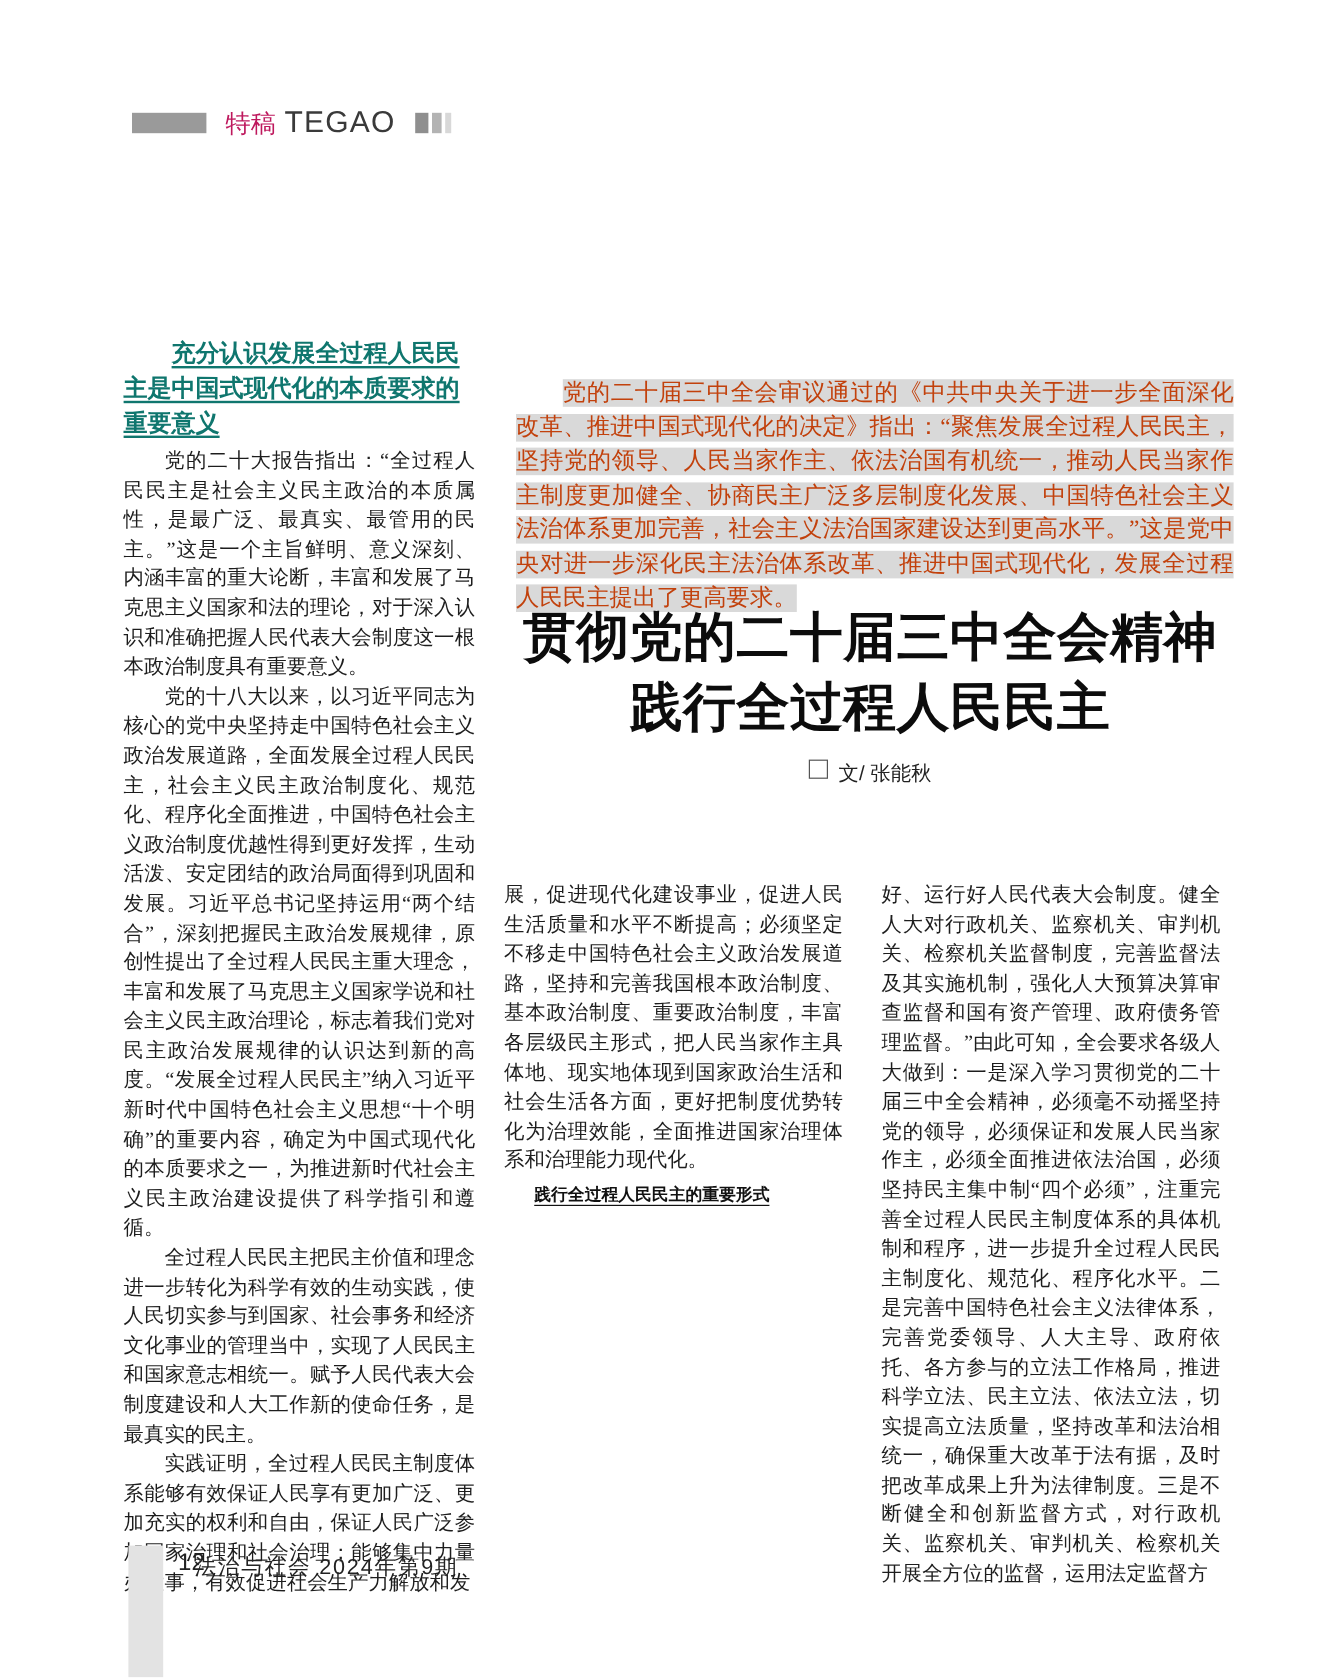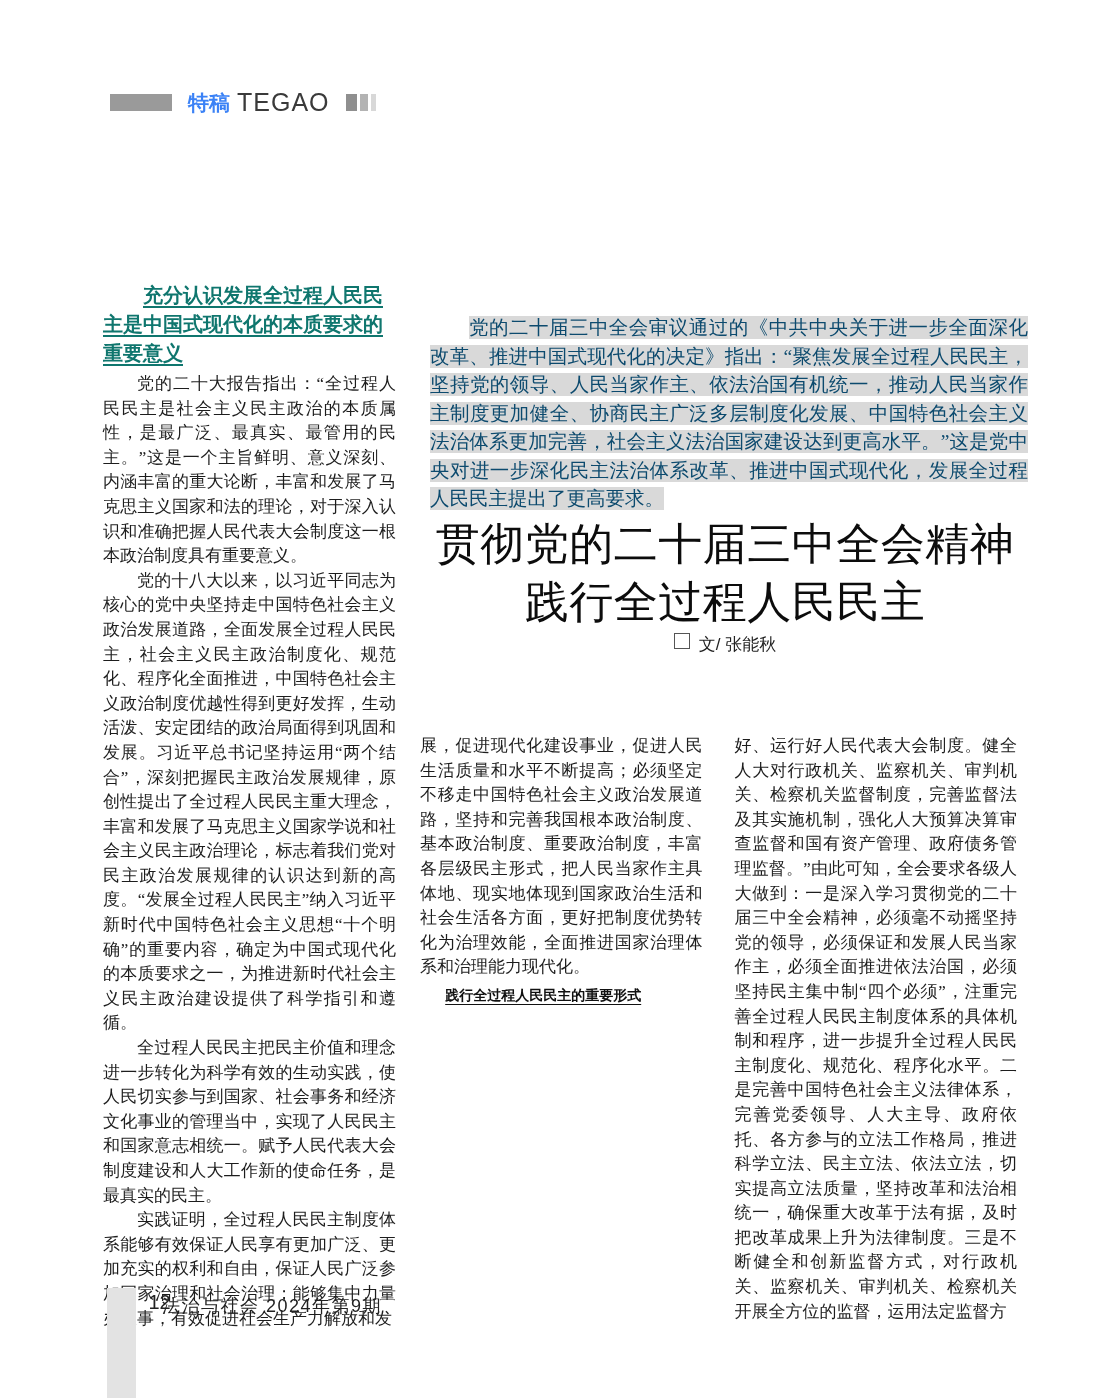--- a/index.html
+++ b/index.html
@@ -12,21 +12,21 @@
     color:#1d1d1d;
   }
 
   
   .header{
     position:absolute;top:88px;left:110px;
     display:flex;align-items:center;
     font-family:"Liberation Sans", sans-serif;
   }
   .bar-large{width:62px;height:17px;background:#9a9a9a;margin-right:16px;}
-  .header-cn{font-size:21px;font-weight:bold;color:#3b82f6;}
+  .header-cn{font-size:21px;font-weight:normal;color:#be185d;}
   .header-latin{font-size:25px;color:#3a3a3a;margin-left:7px;letter-spacing:1px;}
   .small-bars{display:flex;align-items:center;margin-left:16px;}
   .sb1{width:11px;height:17px;background:#8f8f8f;margin-right:3px;}
   .sb2{width:8px;height:17px;background:#b3b3b3;margin-right:3px;}
   .sb3{width:5px;height:17px;background:#d8d8d8;}
 
   
   .left-col{
     position:absolute;left:103px;top:281px;width:293px;
   }
@@ -38,29 +38,29 @@
   }
   .body-p{
     font-size:17px;line-height:24.6px;
     text-align:justify;text-indent:2em;margin:0;
   }
 
   
   .lead-quote{
     position:absolute;left:430px;top:314px;width:598px;
     font-size:19.5px;line-height:28.5px;
-    text-align:justify;text-indent:2em;margin:0;color:#0c4a6e;
+    text-align:justify;text-indent:2em;margin:0;color:#c2410c;
   }
   .lead-quote .hl{background:#d9d9d9;padding:1px 0;}
 
   
   .article-title{
-    position:absolute;left:425px;top:515px;width:600px;
+    position:absolute;left:425px;top:503px;width:600px;
     text-align:center;font-family:"Liberation Sans", sans-serif;
-    font-size:44px;line-height:58px;font-weight:400;color:#0c0c0c;
+    font-size:44px;line-height:58px;font-weight:700;color:#0c0c0c;
     margin:0;letter-spacing:0.5px;
   }
   .byline{
     position:absolute;left:425px;top:633px;width:600px;
     display:flex;justify-content:center;align-items:flex-start;gap:9px;
     font-family:"Liberation Sans", sans-serif;
     font-size:17px;color:#222;
   }
   .byline-box{
     width:14px;height:14px;border:1.6px solid #555;background:#fff;

